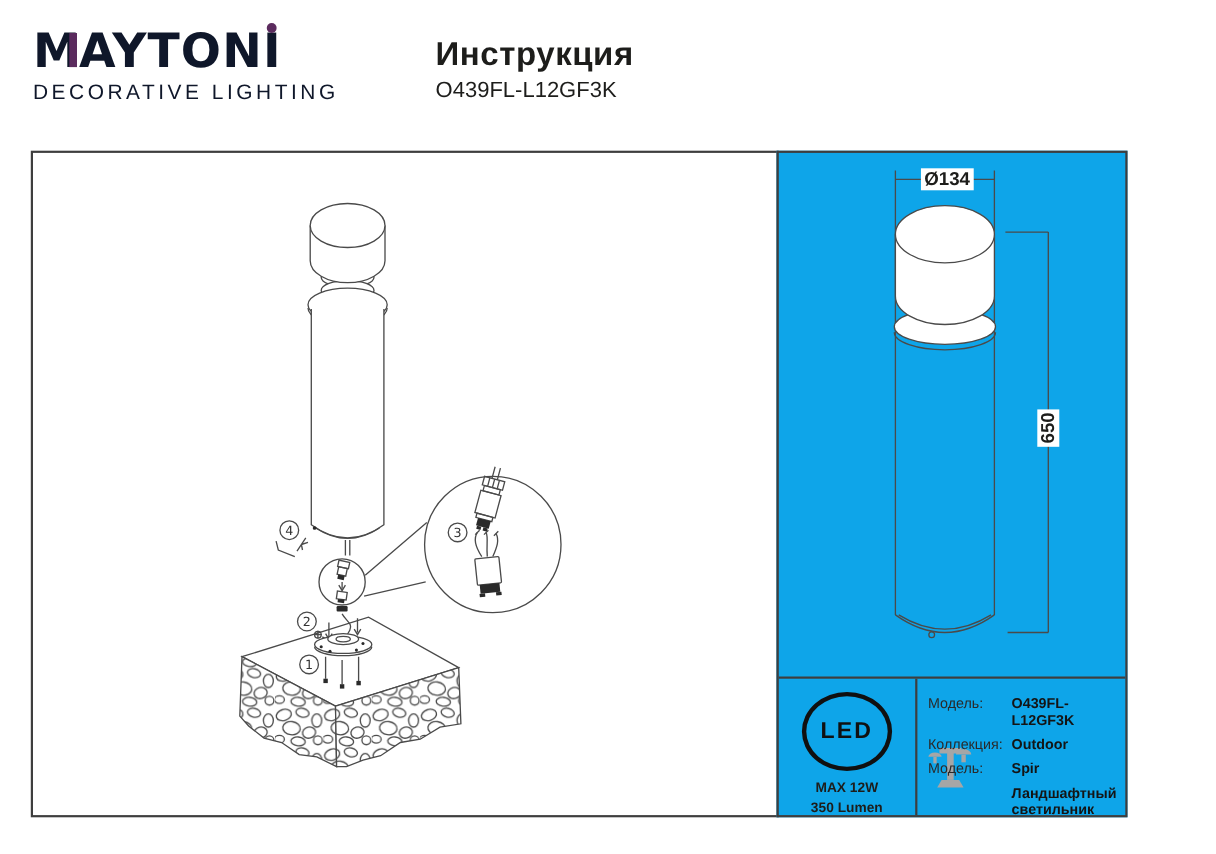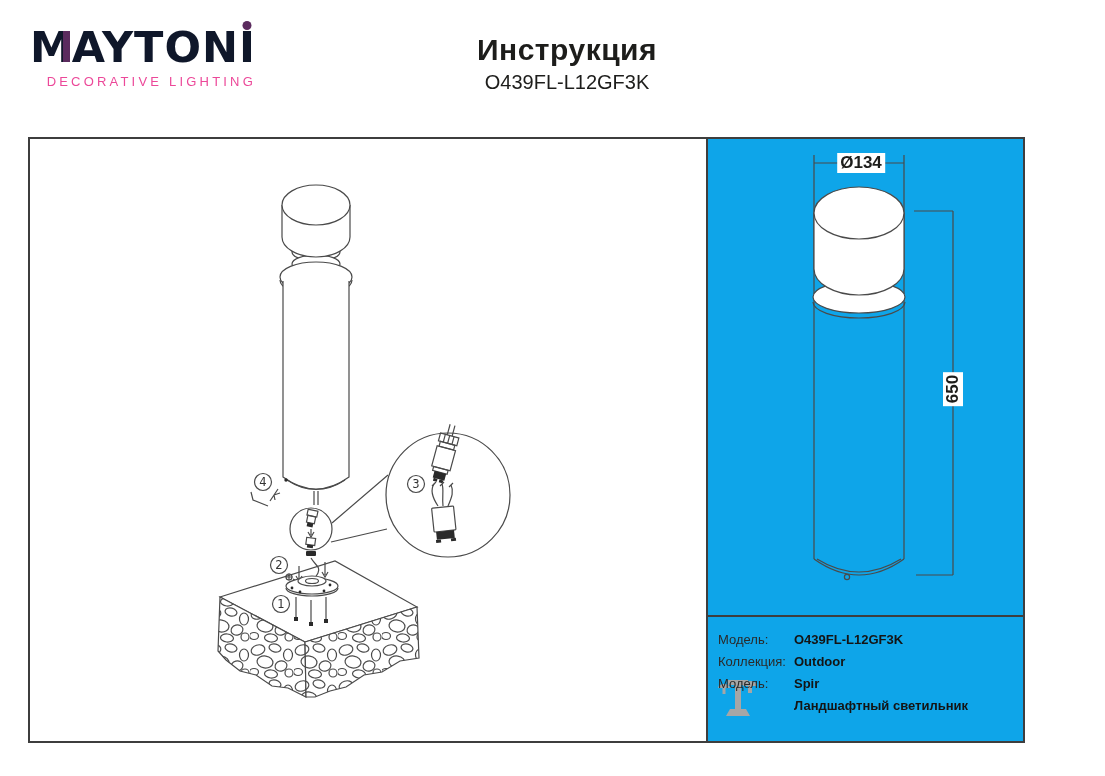--- a/index.html
+++ b/index.html
@@ -23,24 +23,24 @@
   .m-bar {
     display:inline-block; width:7px; height:31px;
     background:#5b2b5e; margin-left:-11px; margin-right:2px;
   }
   .i-wrap { position:relative; display:inline-block; }
   .i-dot {
     position:absolute; left:50%; transform:translateX(-50%);
     top:-1px; width:9px; height:9px; border-radius:50%; background:#5b2b5e;
   }
   .logo-subtitle {
-    text-align:right; font-size:13px; letter-spacing:3.2px;
-    color:#ec4899; margin-top:2px; white-space:nowrap;
-  }
-  .title-block { position:absolute; left:412px; top:33px; width:310px; text-align:center; }
+    text-align:right; font-size:19px; letter-spacing:3.2px;
+    color:#0f172a; margin-top:2px; white-space:nowrap;
+  }
+  .title-block { position:absolute; left:396px; top:33px; width:310px; text-align:left; }
   .title-block h1 { font-size:30px; font-weight:bold; letter-spacing:0.5px; color:#1d1d1b; }
   .title-model { font-size:20px; margin-top:4px; color:#1d1d1b; }
 
   
   .box-left {
     position:absolute; left:28px; top:137px; width:680px; height:606px;
     border:2px solid #3e3e3e; background:#fff;
   }
   .box-right {
     position:absolute; left:706px; top:137px; width:319px; height:606px;
@@ -252,20 +252,27 @@
 
         <g>
           <path d="M206,72 H245 M208,436 H245 M245,72 V436" class="ln"></path>
         </g>
       </svg>
       <span class="dim-label dia-label">Ø134</span>
       <span class="dim-label h-label">650</span>
     </div>
 
     <div class="spec-area">
+      <div class="led-cell">
+        <div class="led-circle">
+          <span>LED</span>
+        </div>
+        <div class="led-power">MAX 12W</div>
+        <div class="led-lumen">350 Lumen</div>
+      </div>
 
       <div class="table-cell">
         <svg class="watermark" width="44" height="48" viewBox="0 0 44 48">
           <g fill="#a6a6a6">
             <rect x="12" y="8" width="20" height="5"></rect>
             <rect x="19" y="10" width="6" height="27"></rect>
             <path d="M10,44 L34,44 L30,37 L14,37 Z"></path>
             <path d="M2,16 A6 4 0 0 1 14,16 Z"></path>
             <rect x="6.5" y="16" width="3" height="6"></rect>
             <path d="M27,14 A7 5 0 0 1 41,14 Z"></path>

